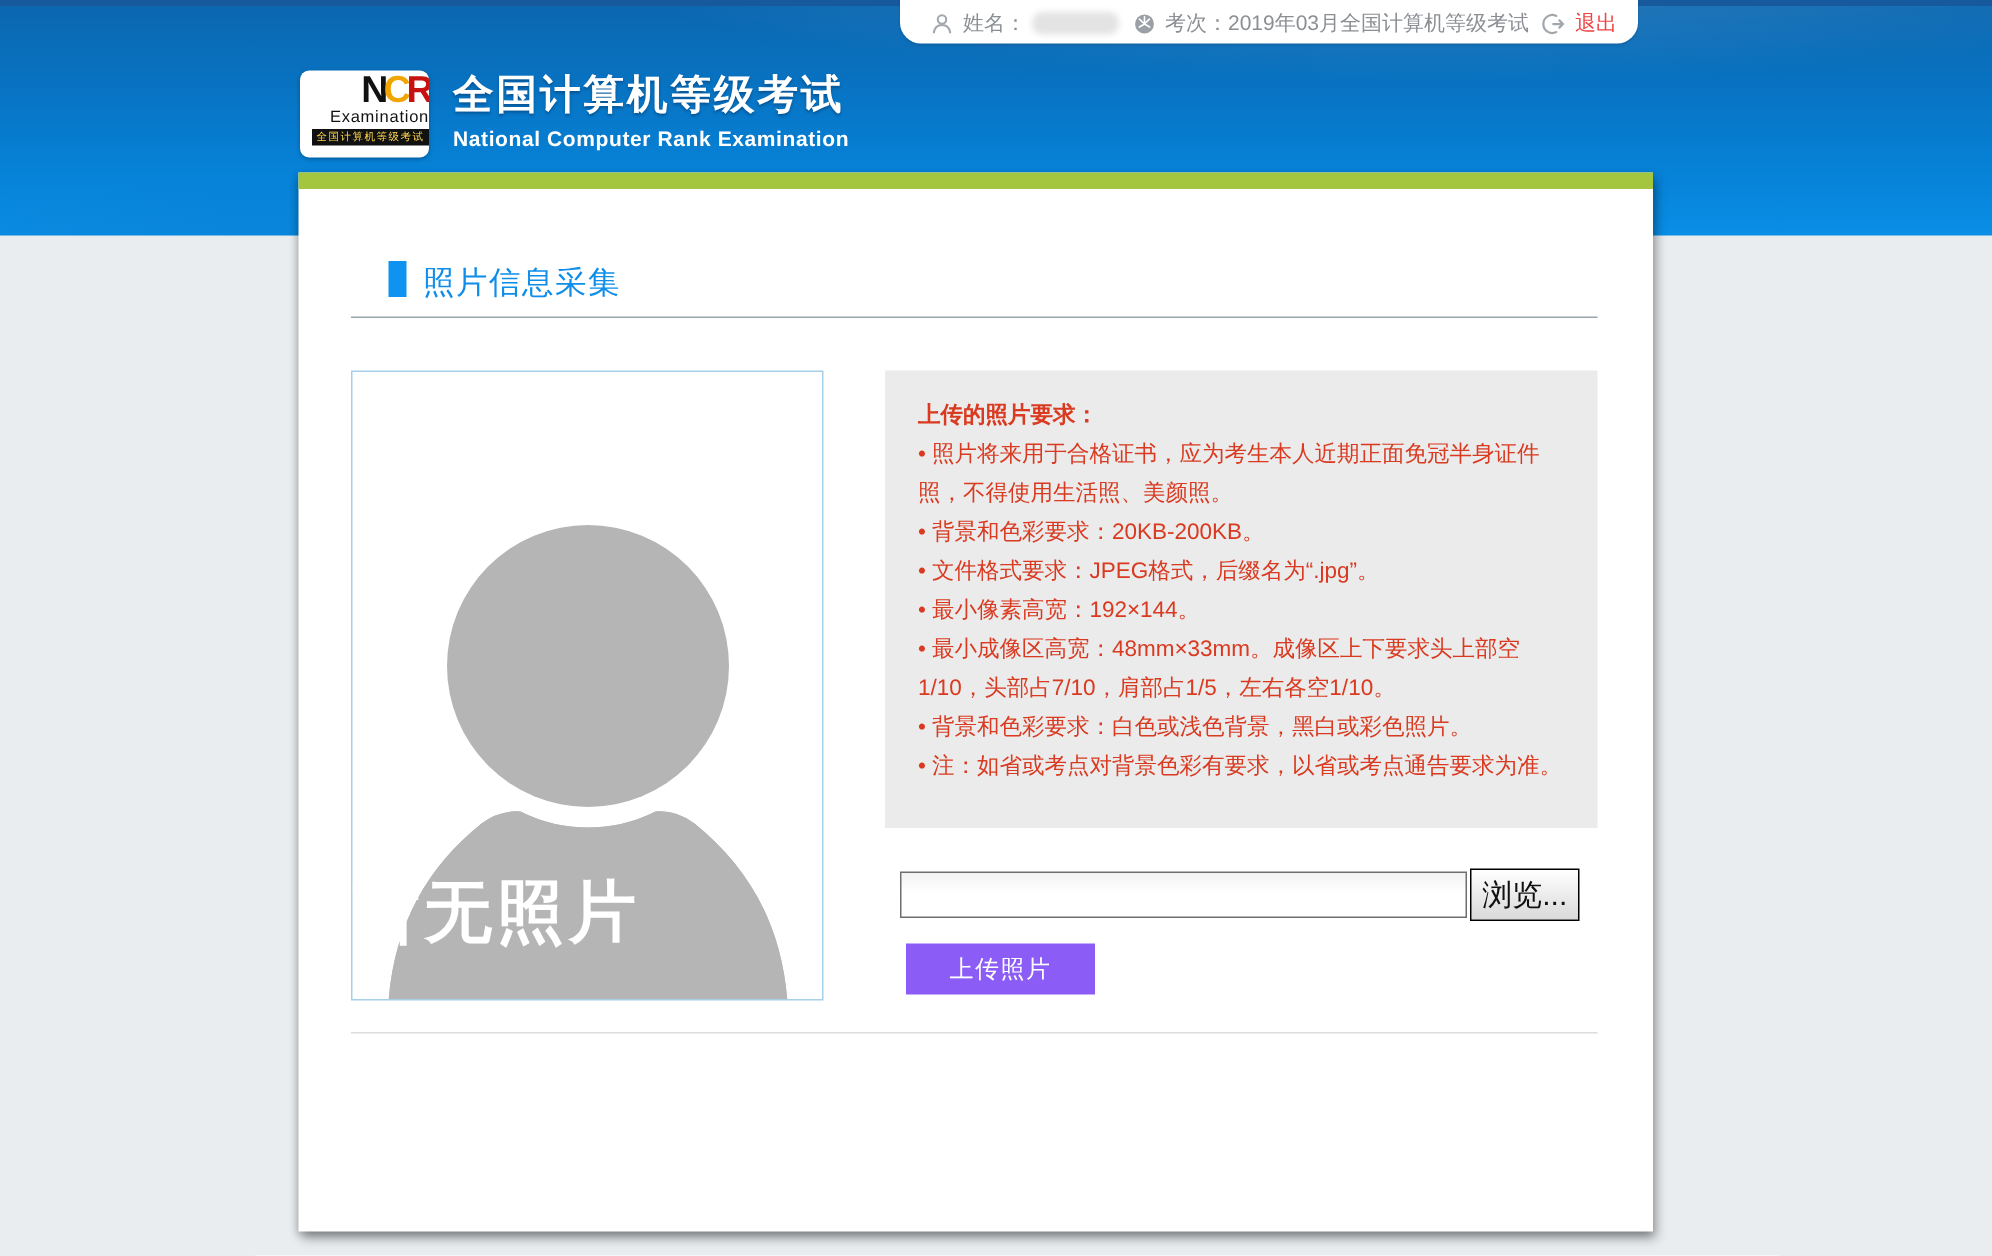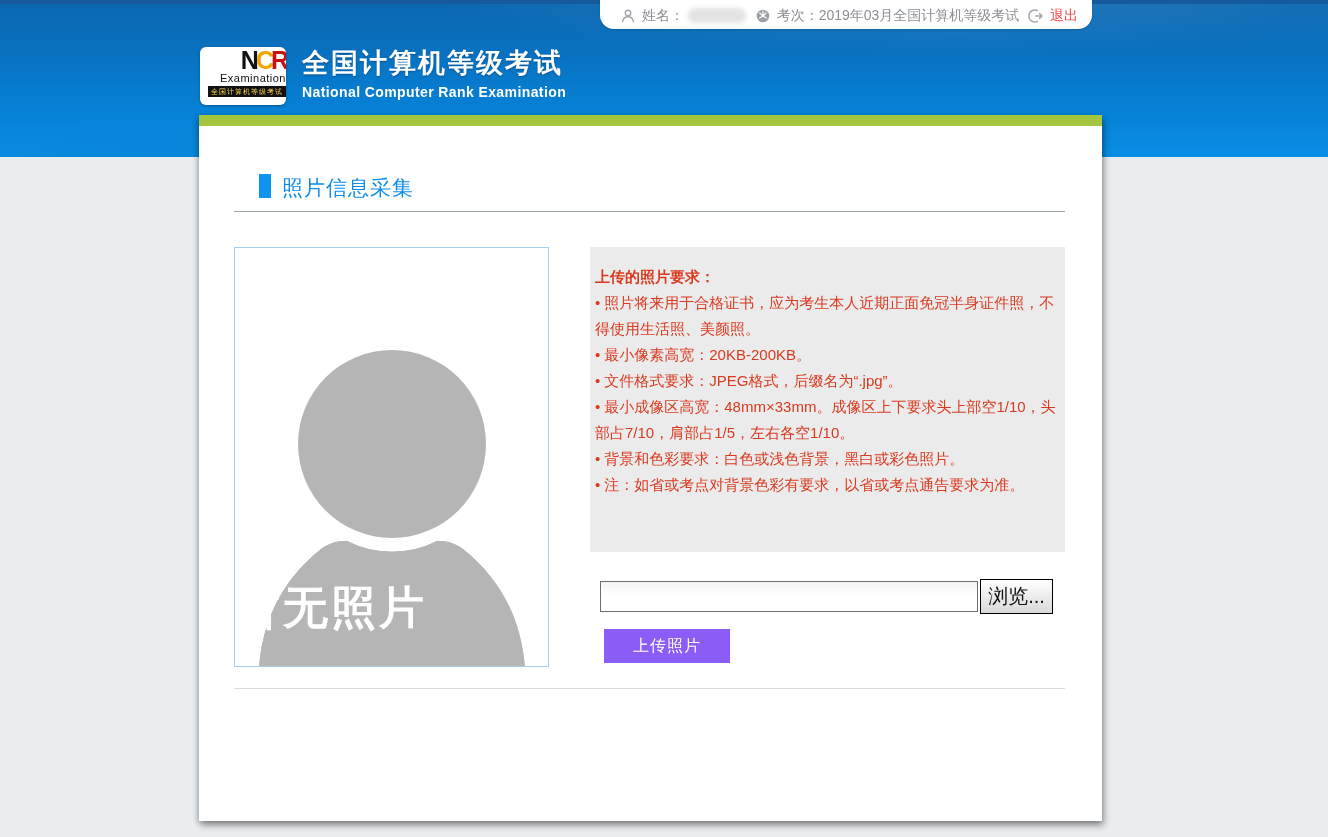--- a/index.html
+++ b/index.html
@@ -90,21 +90,21 @@
   }
   .photo-box svg { position:absolute; left:0; top:0; }
   .photo-caption {
     position:absolute; left:0; bottom:28px; width:100%;
     color:#ffffff; font-size:45px; font-weight:bold; letter-spacing:3px;margin-top:20px;
   }
 
   
   .req-box {
     position:absolute; left:391px; top:121px; width:475px; height:305px;
-    background:#ebebeb; padding:17px 5px; overflow:hidden;
+    background:#ebebeb; padding:17px 22px; overflow:hidden;
   }
   .req-heading { color:#d93a20; font-size:15px; font-weight:bold; line-height:26px; }
   .req-list { list-style:none; }
   .req-item { color:#d93a20; font-size:15px; line-height:26px; }
   .req-bullet { margin-right:4px; }
 
   
   .file-row { position:absolute; left:401px; top:453px; width:455px; height:36px; display:flex; align-items:flex-start; }
   .file-text {
     width:378px; height:31px; margin-top:2px;
@@ -198,22 +198,23 @@
         <path d="M24 420 C 28 368 50 330 86 301 Q 98 292 112 293 A 100 100 0 0 0 202 293 Q 216 292 228 301 C 264 330 286 368 290 420 L 268 420 Q 157 424 46 420 Z" fill="#b5b5b5"></path>
         <path d="M24 420 C 28 368 50 330 86 301 Q 98 292 112 293 A 100 100 0 0 0 202 293 Q 216 292 228 301 C 264 330 286 368 290 420 Z" fill="#b5b5b5"></path>
       </svg>
       <div class="photo-caption">暂无照片</div>
     </div>
 
     <div class="req-box">
       <div class="req-heading">上传的照片要求：</div>
       <ul class="req-list">
         <li class="req-item"><span class="req-bullet">•</span><span>照片将来用于合格证书，应为考生本人近期正面免冠半身证件照，不得使用生活照、美颜照。</span></li>
-        <li class="req-item"><span class="req-bullet">•</span><span>最小像素高宽：20KB-200KB。</span></li>
+        <li class="req-item"><span class="req-bullet">•</span><span>背景和色彩要求：20KB-200KB。</span></li>
         <li class="req-item"><span class="req-bullet">•</span><span>文件格式要求：JPEG格式，后缀名为“.jpg”。</span></li>
+        <li class="req-item"><span class="req-bullet">•</span><span>最小像素高宽：192×144。</span></li>
         <li class="req-item"><span class="req-bullet">•</span><span>最小成像区高宽：48mm×33mm。成像区上下要求头上部空1/10，头部占7/10，肩部占1/5，左右各空1/10。</span></li>
         <li class="req-item"><span class="req-bullet">•</span><span>背景和色彩要求：白色或浅色背景，黑白或彩色照片。</span></li>
         <li class="req-item"><span class="req-bullet">•</span><span>注：如省或考点对背景色彩有要求，以省或考点通告要求为准。</span></li>
       </ul>
     </div>
 
     <div class="file-row">
       <input class="file-text" type="text" readonly="" value="" style="">
       <button class="browse-btn">浏览...</button>
     </div>

